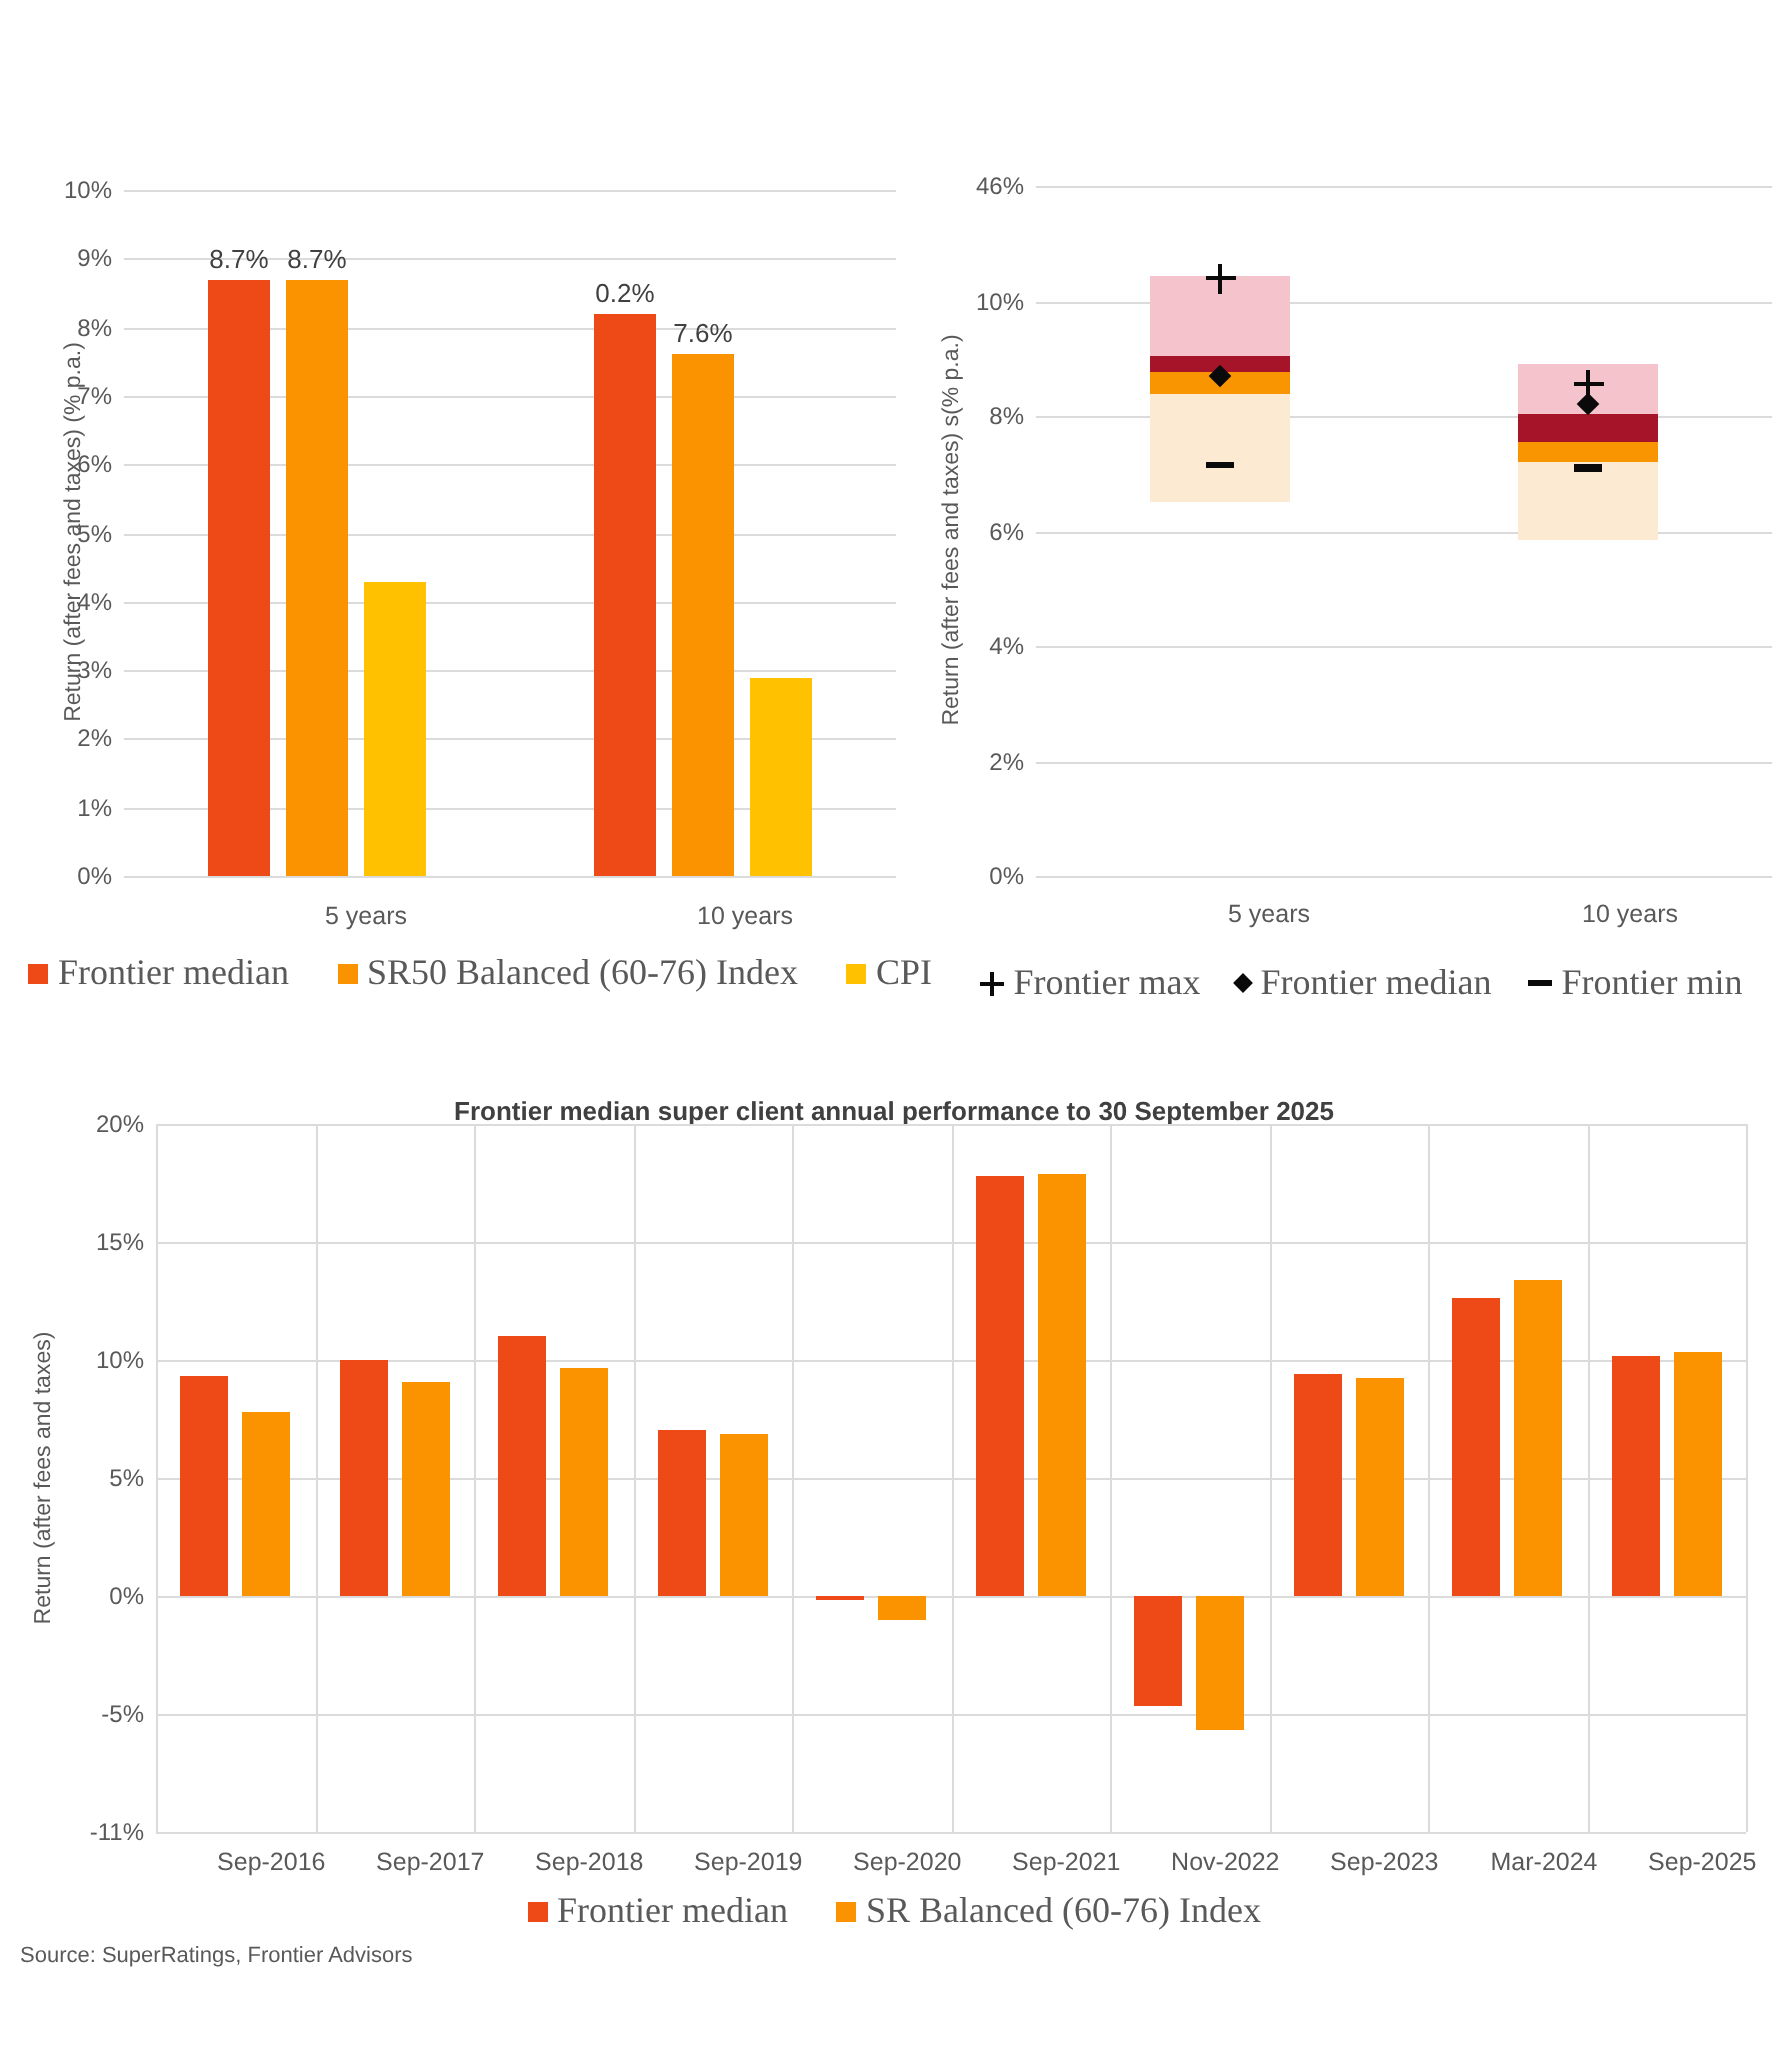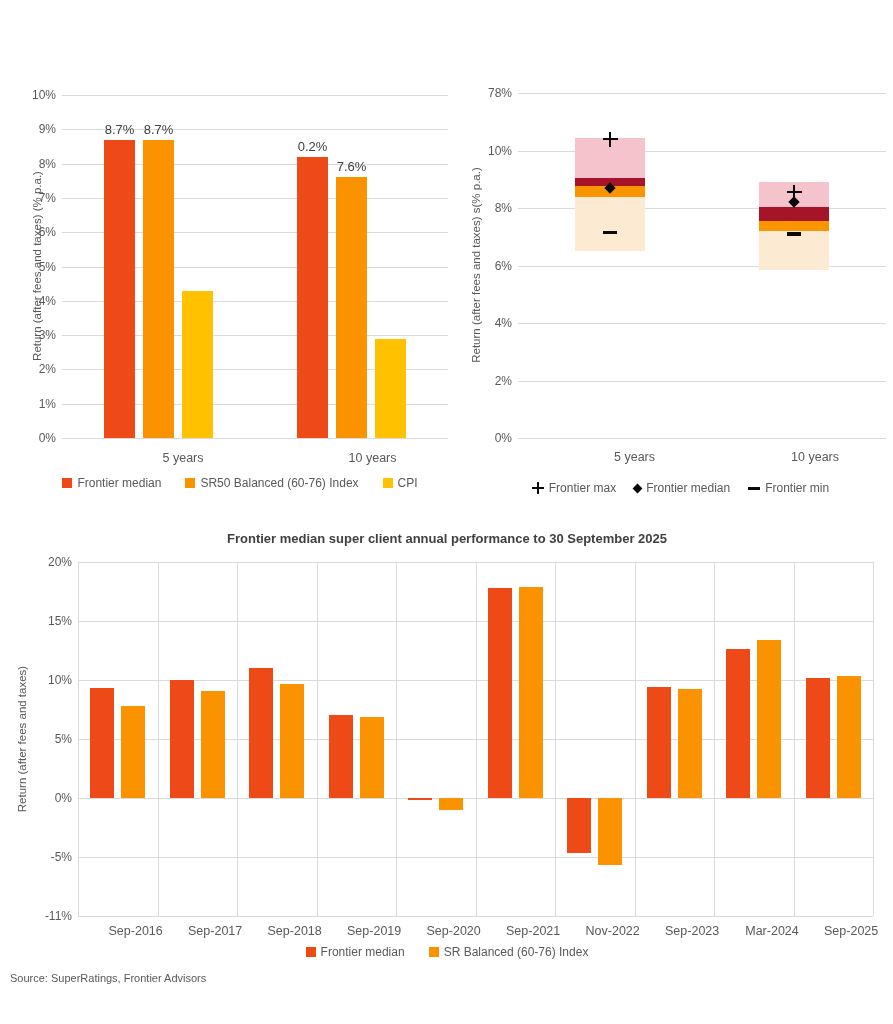--- a/index.html
+++ b/index.html
@@ -8,30 +8,30 @@
 
   .plot{position:absolute;}
   #plot1{left:62px;top:95px;width:386px;height:343px;}
   #plot2{left:518px;top:93px;width:368px;height:345px;}
   #plot3{left:78px;top:562px;width:795px;height:354px;}
 
   .chart-title{position:absolute;text-align:center;font-weight:700;font-size:13px;
                color:#404040;line-height:1.3;}
   #title1{left:10px;top:63px;width:440px;white-space:nowrap;}
   #title2{left:470px;top:52px;width:415px;}
-  #title3{left:97px;top:531px;width:700px;white-space:nowrap;}
+  #title3{left:97px;top:548px;width:700px;white-space:nowrap;}
 
   .ylabel{position:absolute;font-size:11.5px;color:#595959;white-space:nowrap;
           transform:translate(-50%,-50%) rotate(-90deg);}
   #ylabel1{left:37px;top:266px;}
   #ylabel2{left:476px;top:265px;}
   #ylabel3{left:22px;top:739px;}
 
   .legend{position:absolute;display:flex;justify-content:center;align-items:center;
-          font-size:12px;color:#595959;}
+          font-size:18px;color:#595959;font-family:Liberation Serif, serif;}
   #legend1{left:30px;top:476px;width:420px;gap:24px;}
   #legend2{left:478px;top:481px;width:405px;gap:18px;}
   #legend3{left:147px;top:945px;width:600px;gap:24px;}
   .legend-item{display:flex;align-items:center;gap:5px;white-space:nowrap;}
   .swatch{width:10px;height:10px;flex:none;display:inline-block;}
 
   #source{position:absolute;left:10px;top:972px;font-size:11px;color:#595959;}
 
   .gridline{position:absolute;left:0;width:100%;height:1px;background:#DBDBDB;}
   .vgridline{position:absolute;top:0;height:100%;width:1px;background:#DBDBDB;}
@@ -120,21 +120,21 @@
       <div class="ytick" style="top: 280.5px;">2%</div>
       <div class="gridline" style="top: 230px;"></div>
       <div class="ytick" style="top: 223px;">4%</div>
       <div class="gridline" style="top: 172.5px;"></div>
       <div class="ytick" style="top: 165.5px;">6%</div>
       <div class="gridline" style="top: 115px;"></div>
       <div class="ytick" style="top: 108px;">8%</div>
       <div class="gridline" style="top: 57.5px;"></div>
       <div class="ytick" style="top: 50.5px;">10%</div>
       <div class="gridline" style="top: 0px;"></div>
-      <div class="ytick" style="top: -7px;">78%</div>
+      <div class="ytick" style="top: -7px;">46%</div>
       <div class="xtick" style="left: 47px; top: 357px; width: 90px;">5 years</div>
       <div class="band" style="left: 57px; width: 70px; top: 103.5px; height: 54.625px; background: rgb(252, 235, 210);"></div>
       <div class="band" style="left: 57px; width: 70px; top: 93.4375px; height: 10.0625px; background: rgb(248, 149, 0);"></div>
       <div class="band" style="left: 57px; width: 70px; top: 84.8125px; height: 8.625px; background: rgb(165, 20, 40);"></div>
       <div class="band" style="left: 57px; width: 70px; top: 44.5625px; height: 40.25px; background: rgb(245, 195, 203);"></div>
       <div class="marker mk-plus" style="left: 84.5px; top: 38.5px;"></div>
       <div class="marker mk-diamond" style="left: 88px; top: 90.875px;"></div>
       <div class="marker mk-dash" style="left: 85px; top: 137.687px;"></div>
       <div class="xtick" style="left: 231px; top: 357px; width: 90px;">10 years</div>
       <div class="band" style="left: 241px; width: 70px; top: 138px; height: 38.8125px; background: rgb(252, 235, 210);"></div>

